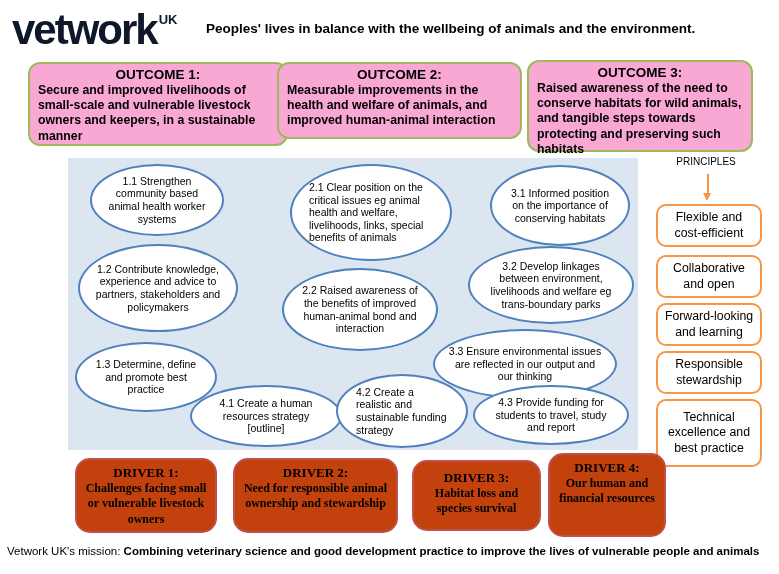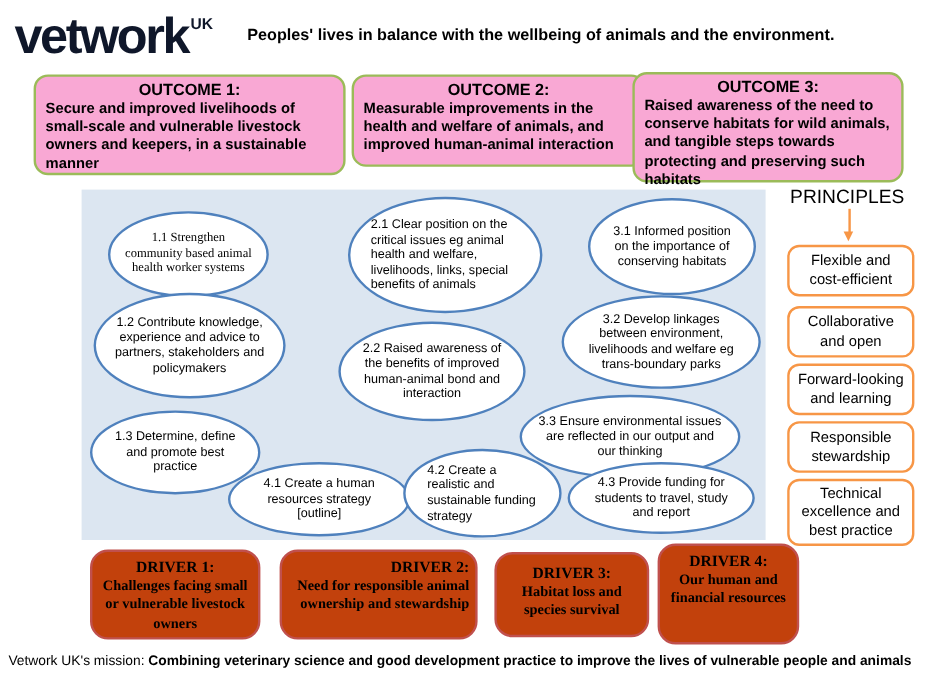--- a/index.html
+++ b/index.html
@@ -11,63 +11,63 @@
   #logo{position:absolute;left:12px;top:6px;font-size:42px;font-weight:bold;
     color:#0f172a;letter-spacing:-2px;}
   #logo .sup{font-size:13px;font-weight:bold;letter-spacing:0;position:relative;top:-20px;left:2px;}
   #tagline{position:absolute;left:206px;top:21px;width:560px;font-size:13.5px;font-weight:bold;}
   
   .outcome{position:absolute;background:#f9a8d4;border:2.5px solid #9BBB59;border-radius:12px;
     padding:3px 8px;box-sizing:border-box;}
   .outcome .title{text-align:center;font-weight:bold;font-size:13.5px;margin-bottom:1px;}
   .outcome .body{font-weight:bold;font-size:12.3px;line-height:1.24;text-align:left;}
   #outcome1{left:28px;top:62px;width:260px;height:84px;}
-  #outcome2{left:293px;top:62px;width:245px;height:77px;}
+  #outcome2{left:277px;top:62px;width:245px;height:77px;}
   #outcome2 .body{text-align:left;}
   #outcome3{left:527px;top:60px;width:226px;height:92px;}
   
   #panel{position:absolute;left:68px;top:158px;width:570px;height:292px;background:#DCE6F1;}
   
   .ellipse{position:absolute;background:#fff;border:2.5px solid #4F81BD;border-radius:50%;
     display:flex;align-items:center;justify-content:center;text-align:center;
     font-size:10.5px;line-height:1.2;box-sizing:border-box;padding:2px 12px;}
   .ellipse.left{justify-content:flex-start;text-align:left;}
-  #a11{left:90px;top:176px;width:134px;height:72px;font-family:Liberation Serif, serif;}
+  #a11{left:90px;top:164px;width:134px;height:72px;}
   #a12{left:78px;top:244px;width:160px;height:88px;}
   #a13{left:75px;top:342px;width:142px;height:70px;}
   #a21{left:290px;top:164px;width:162px;height:97px;padding-left:17px;}
   #a22{left:282px;top:268px;width:156px;height:83px;}
   #a31{left:490px;top:165px;width:140px;height:81px;}
   #a32{left:468px;top:246px;width:166px;height:78px;}
   #a33{left:433px;top:329px;width:184px;height:70px;}
   #a41{left:190px;top:385px;width:152px;height:62px;}
   #a42{left:336px;top:374px;width:132px;height:74px;padding-left:18px;padding-right:14px;}
   #a43{left:473px;top:385px;width:156px;height:60px;}
   
   #principles-label{position:absolute;left:652px;top:156px;width:108px;text-align:center;
-    font-size:16px;color:#000;}
+    font-size:10px;color:#000;}
   #principles-arrow{position:absolute;left:703px;top:174px;width:9px;height:28px;}
   #principles-arrow .shaft{position:absolute;left:3.5px;top:0;width:2px;height:20px;background:#F79646;}
   #principles-arrow .head{position:absolute;left:0;top:19px;width:0;height:0;
     border-left:4.5px solid transparent;border-right:4.5px solid transparent;border-top:8px solid #F79646;}
   .principle{position:absolute;left:656px;width:106px;background:#fff;border:2.5px solid #F79646;
     border-radius:10px;display:flex;align-items:center;justify-content:center;text-align:center;
     font-weight:normal;font-size:12.3px;line-height:1.25;padding:2px 5px;box-sizing:border-box;}
   #p1{top:204px;height:43px;}
   #p2{top:255px;height:43px;}
   #p3{top:303px;height:43px;}
   #p4{top:351px;height:43px;}
-  #p5{top:399px;height:56px;}
+  #p5{top:399px;height:68px;}
   
   .driver{position:absolute;background:#c2410c;border:2.5px solid #C0504D;border-radius:15px;
     padding:5px 5px;box-sizing:border-box;text-align:center;font-family:Liberation Serif, serif;}
   .driver .title{font-weight:bold;font-size:13px;}
   .driver .body{font-weight:bold;font-size:12px;line-height:1.28;}
   #d1{left:75px;top:458px;width:142px;height:75px;}
-  #d2{left:233px;top:458px;width:165px;height:75px;text-align:right;}
+  #d2{left:233px;top:458px;width:165px;height:75px;}
   #d3{left:412px;top:460px;width:129px;height:71px;padding-top:8px;}
   #d4{left:548px;top:453px;width:118px;height:84px;}
   
   #mission{position:absolute;left:7px;top:545px;width:768px;font-size:11.5px;white-space:nowrap;}
   #mission .bold{font-weight:bold;}
 </style>
 </head>
 <body>
 
 <div id="canvas">

